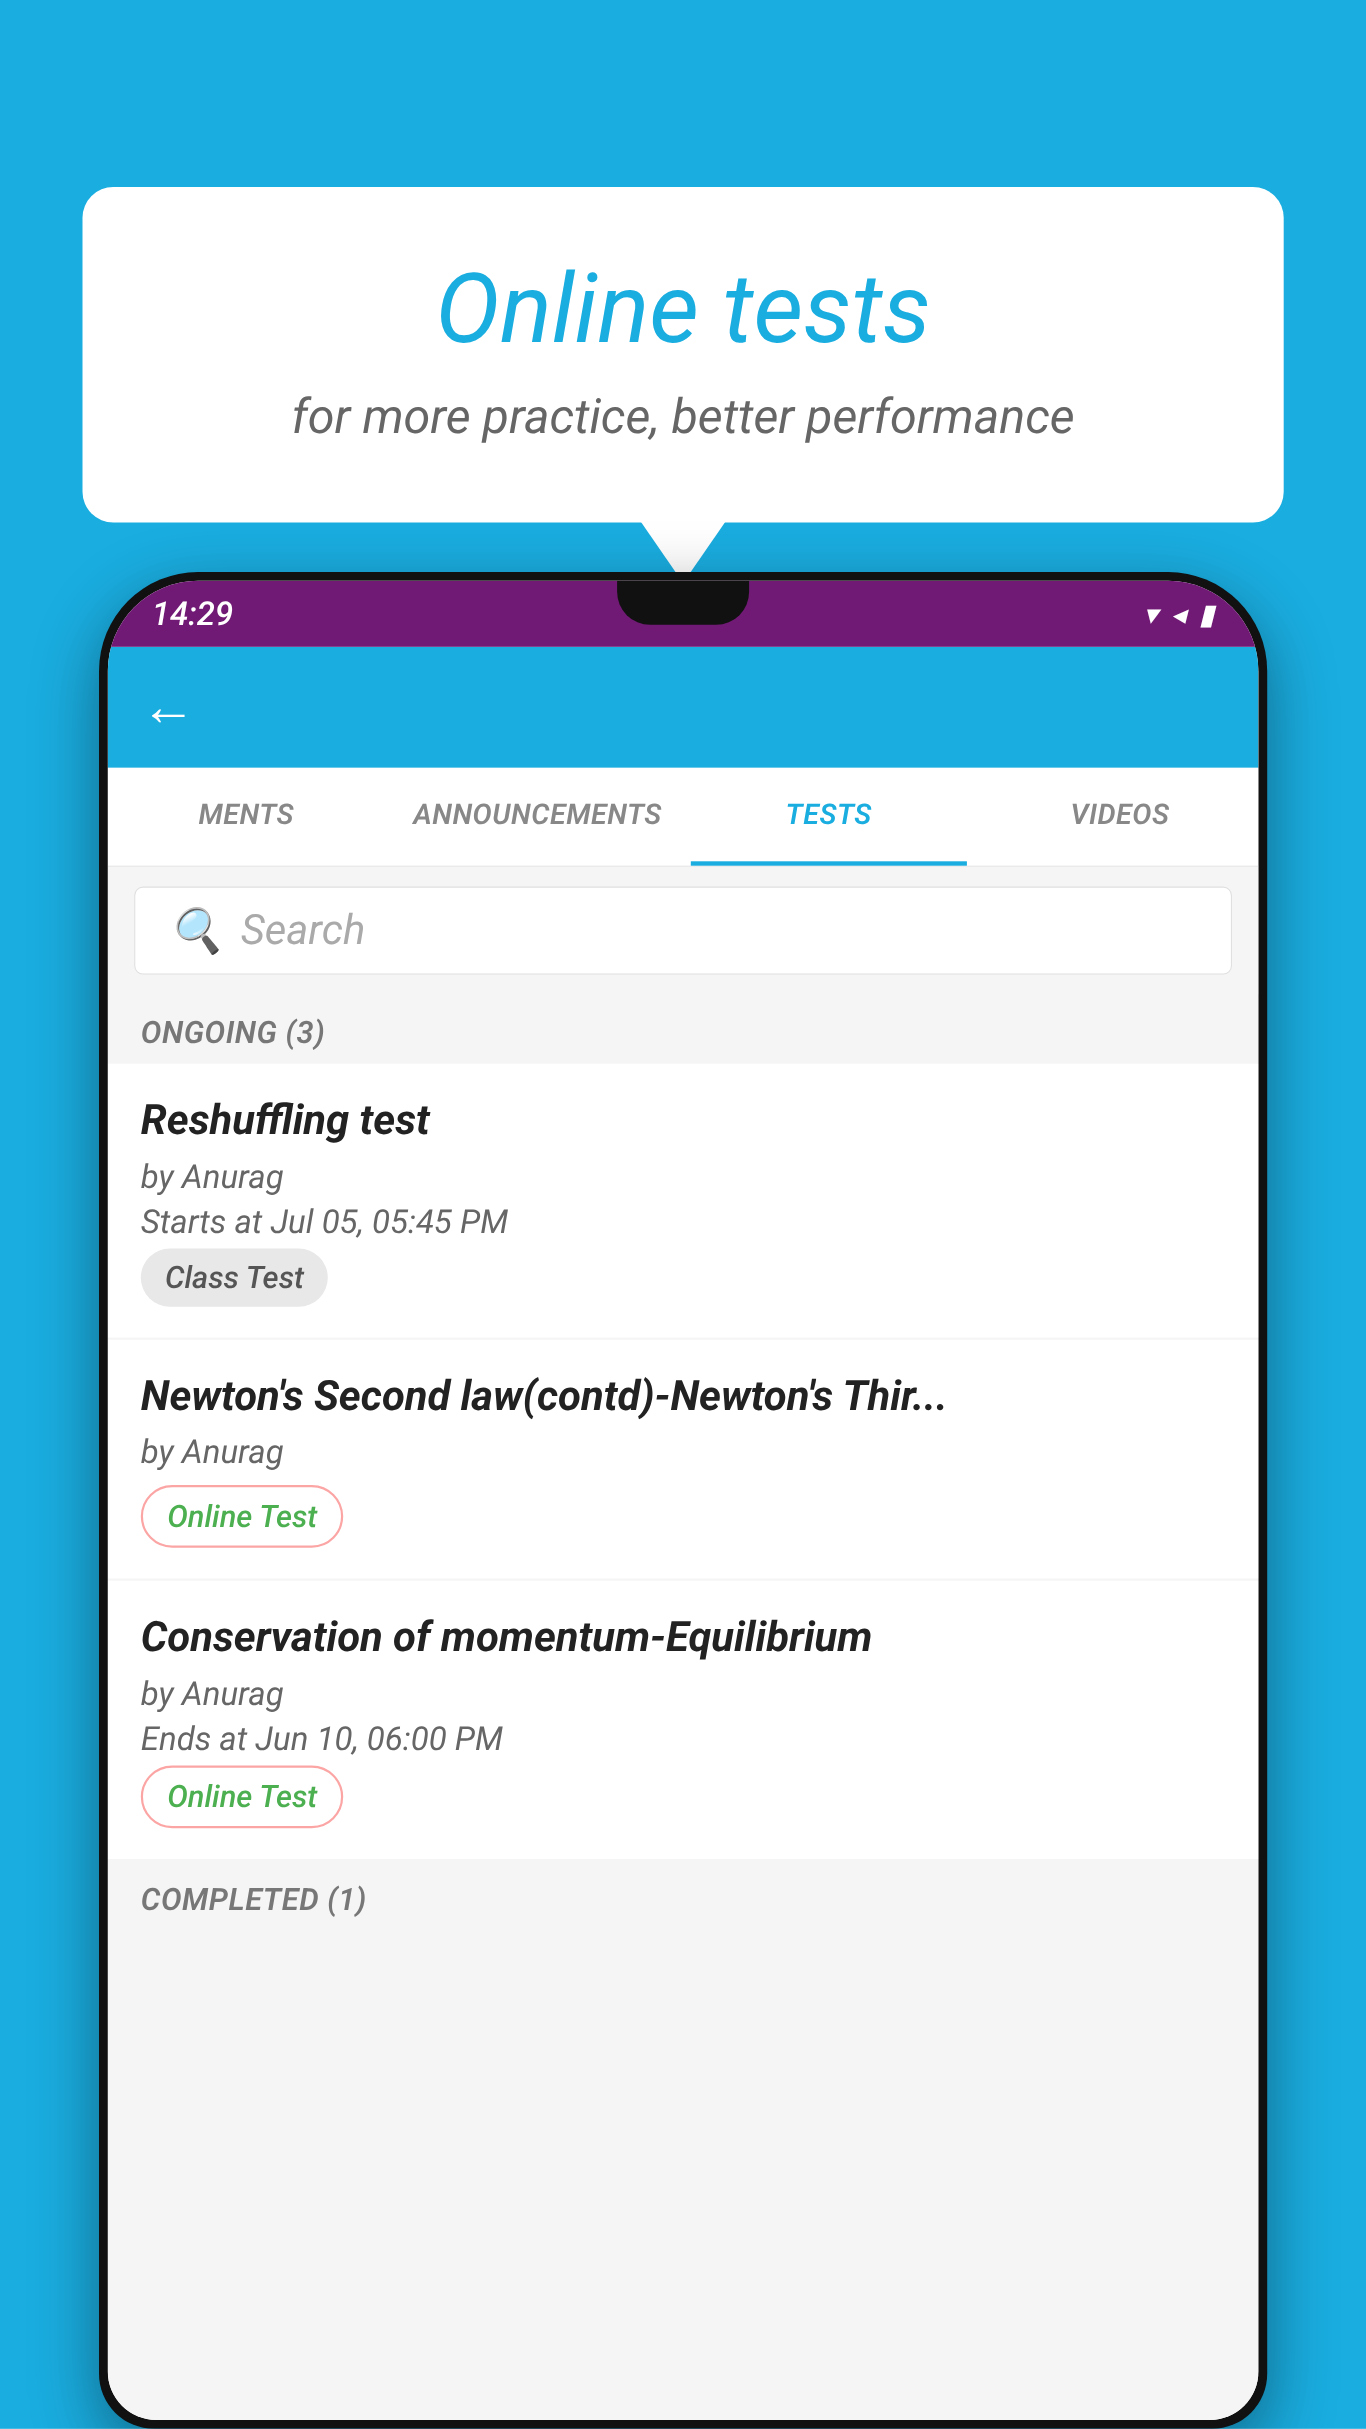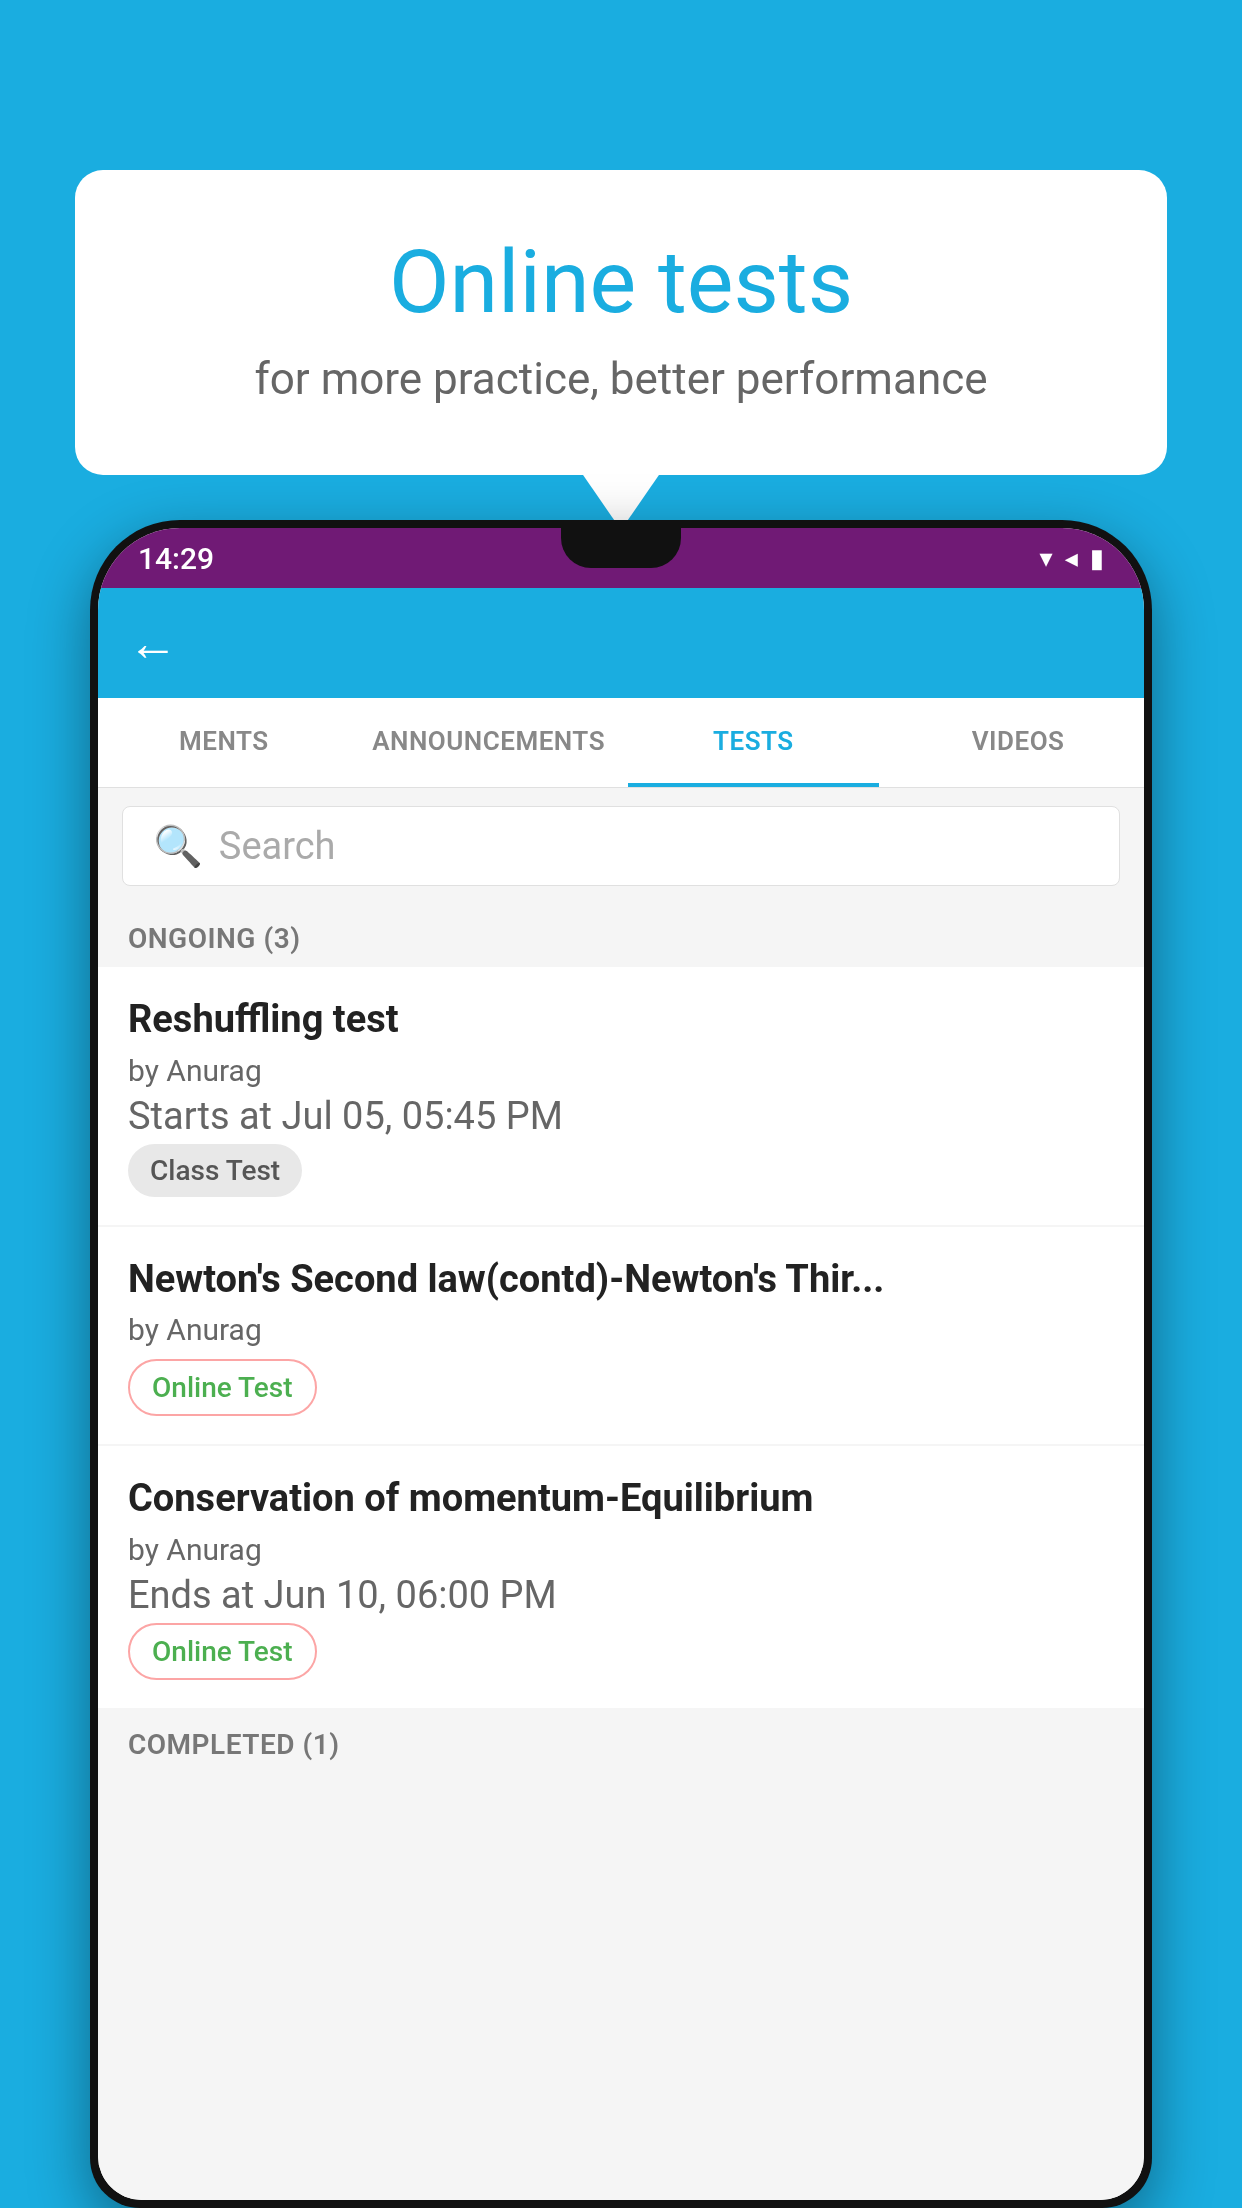--- a/index.html
+++ b/index.html
@@ -1,16 +1,16 @@
 <!DOCTYPE html>
 <html><head>
   <meta charset="utf-8">
   <meta name="viewport" content="width=device-width, initial-scale=1">
   <style>
-    * { margin: 0; padding: 0; box-sizing: border-box; }
+    * { margin: 0; padding: 0; box-sizing: border-box; font-style: italic; }
 
     body {
       width: 1242px;
       height: 2208px;
       background-color: #1AADE0;
       font-family: 'Roboto', Arial, sans-serif;
       overflow: hidden;
       position: relative;
     }
 
@@ -198,21 +198,21 @@
       color: #222;
       margin-bottom: 10px;
       line-height: 1.2;
     }
     .test-by {
       font-size: 30px;
       color: #666;
       margin-bottom: 6px;
     }
     .test-time {
-      font-size: 38px;
+      font-size: 30px;
       color: #666;
     }
     .test-badge {
       border-radius: 40px;
       padding: 10px 22px;
       font-size: 28px;
       font-weight: 500;
       white-space: nowrap;
       margin-top: 6px;
     }

